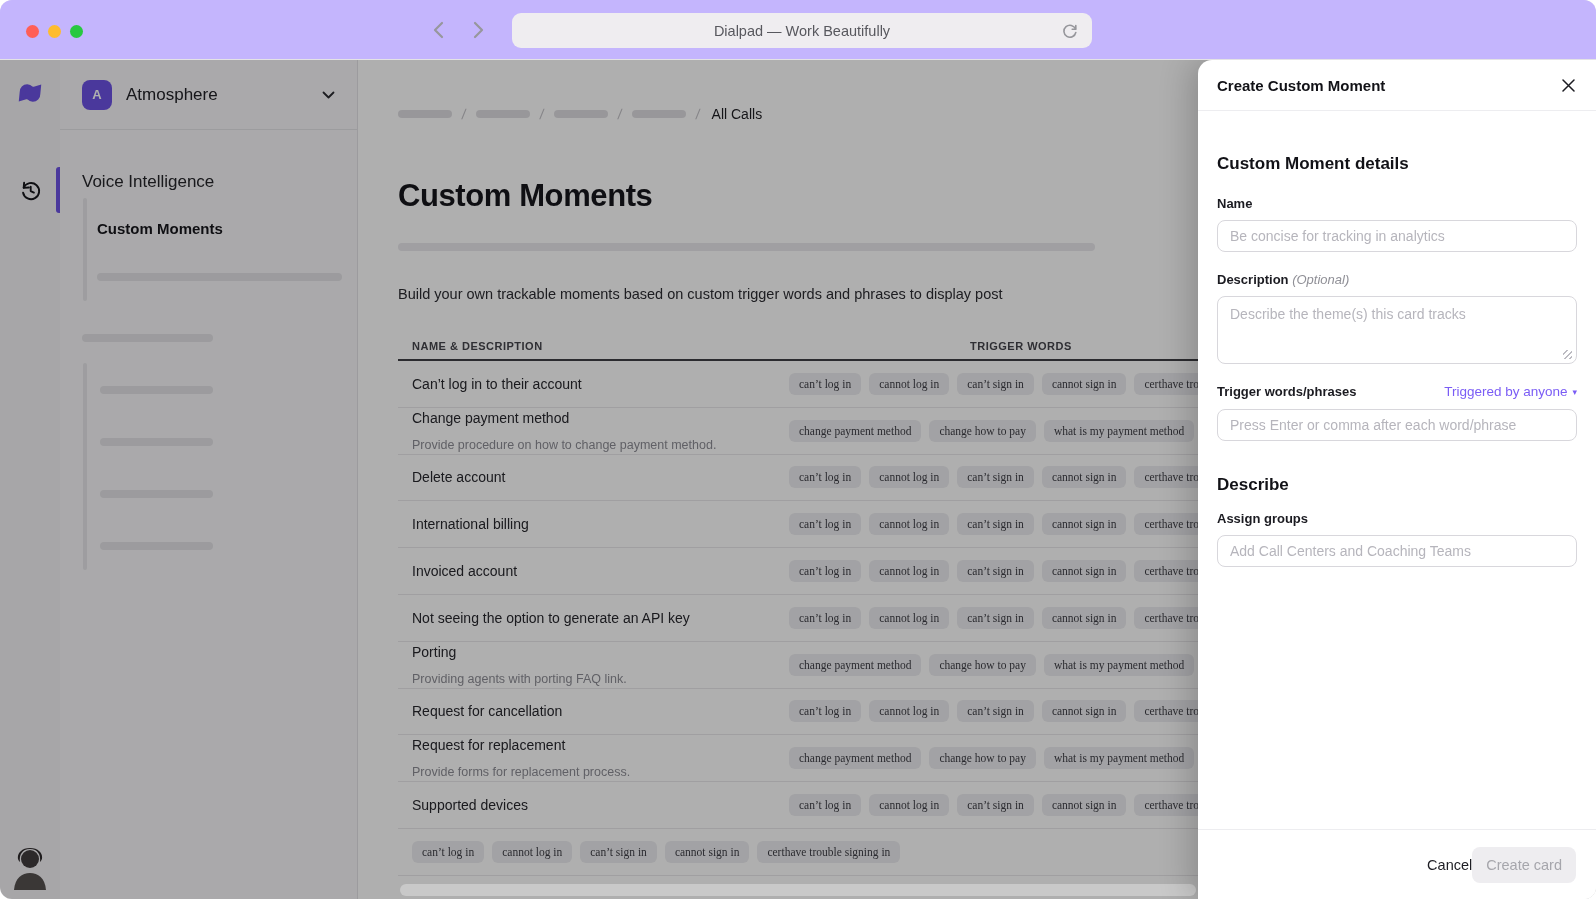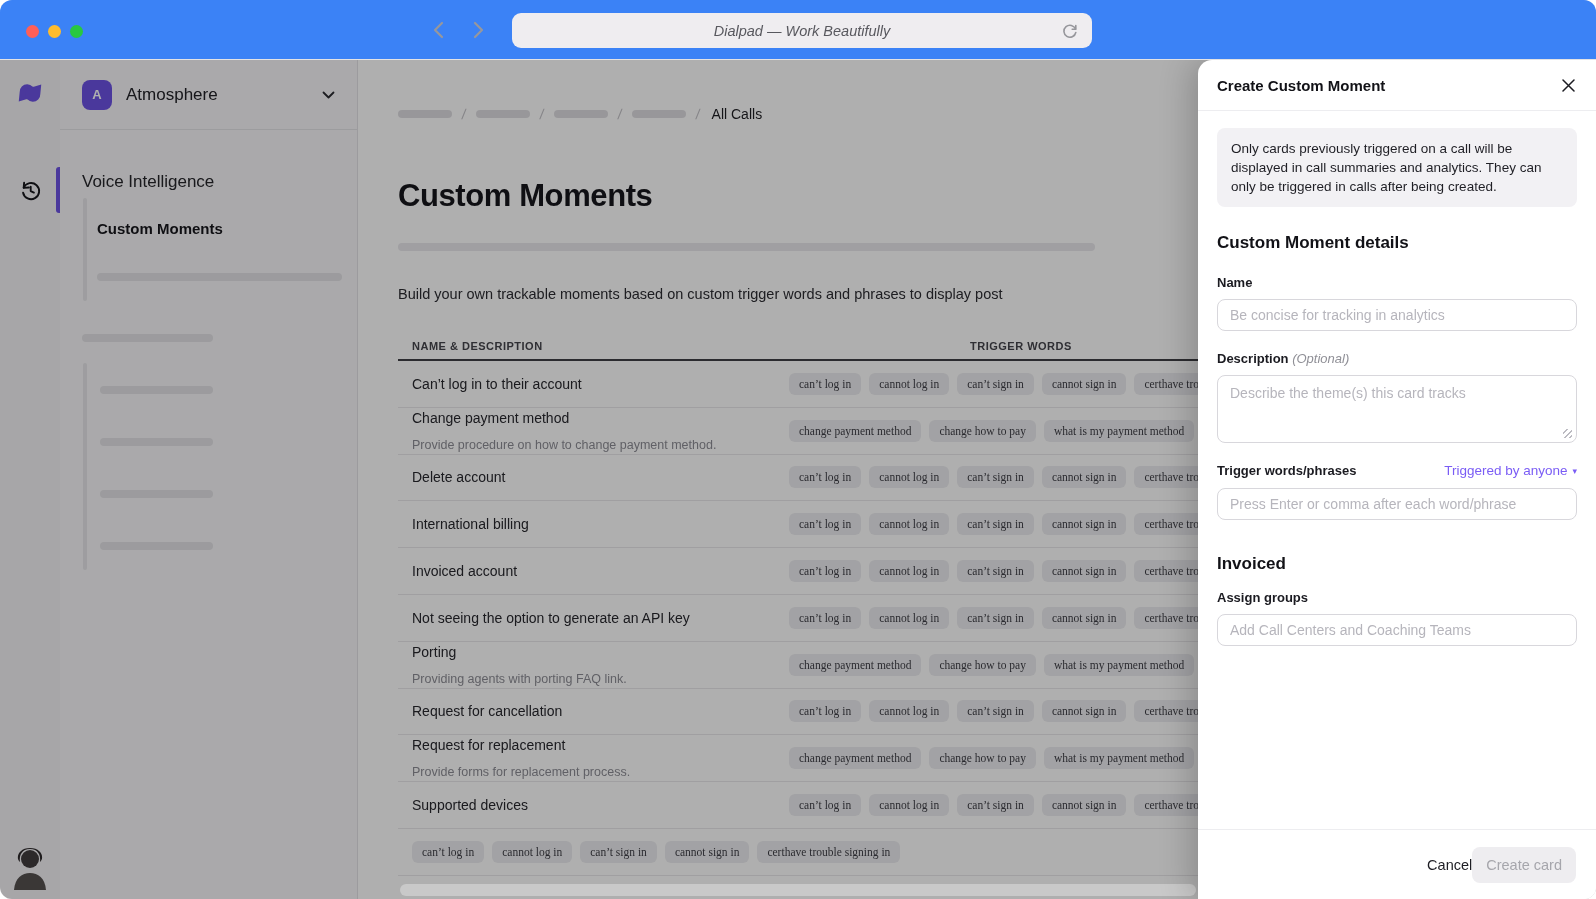--- a/index.html
+++ b/index.html
@@ -2,22 +2,22 @@
 <html><head>
 <meta charset="utf-8">
 <style>
   * { box-sizing: border-box; margin: 0; padding: 0; }
   html,body { width:1596px; height:899px; background:#ffffff; overflow:hidden;
               font-family:"Liberation Sans","DejaVu Sans",sans-serif; }
   .window { position:relative; width:1596px; height:899px; border-radius:12px; overflow:hidden;
             background:#fff; box-shadow:0 0 0 1px rgba(0,0,0,0.10) inset; }
 
   
-  .browser-bar { position:absolute; top:0; left:0; right:0; height:60px; background:#3b82f6;
-                 border-bottom:1px solid #e4e3e5; z-index:60;font-style:italic; }
+  .browser-bar { position:absolute; top:0; left:0; right:0; height:60px; background:#c4b5fd;
+                 border-bottom:1px solid #e4e3e5; z-index:60; }
   .traffic { position:absolute; top:25px; left:26px; display:flex; gap:9px; }
   .light { width:13px; height:13px; border-radius:50%; }
   .light.red{background:#ff5f57}.light.yellow{background:#febc2e}.light.green{background:#28c840}
   .nav-arrows { position:absolute; top:18px; left:428px; display:flex; gap:20px; align-items:center; }
   .nav-btn { width:20px; height:24px; display:flex; align-items:center; justify-content:center; color:#97979c; }
   .url-bar { position:absolute; left:512px; top:13px; width:580px; height:35px; background:#efedf0;
              border-radius:9px; display:flex; align-items:center; justify-content:center; }
   .url-text { font-size:14.5px; color:#58585e; }
   .reload { position:absolute; right:12px; top:8px; width:20px; height:20px; color:#96969b; }
 
@@ -374,21 +374,20 @@
     <div class="panel">
       <div class="panel-header">
         <span class="panel-title">Create Custom Moment</span>
         <button class="close-btn">
           <svg width="13" height="13" viewBox="0 0 13 13" fill="none" stroke="#1c1c22" stroke-width="1.5" stroke-linecap="round">
               <path d="M1 1 L12 12 M12 1 L1 12"></path>
             </svg>
         </button>
       </div>
       <div class="panel-body">
-        <div class="notice">Only cards previously triggered on a call will be displayed in call summaries and analytics. They can only be triggered in calls after being created.</div>
         <div class="sect-h">Custom Moment details</div>
 
         <div class="fld-label">Name</div>
         <input class="inp" placeholder="Be concise for tracking in analytics" style="">
 
         <div class="fld-label" style="margin-top:20px">
           <span>Description</span>
           <span class="fld-optional">(Optional)</span>
         </div>
         <div class="txa-wrap">
@@ -398,21 +397,21 @@
 
         <div class="trig-row">
           <span class="fld-label" style="margin-top:0">Trigger words/phrases</span>
           <button class="trig-link">
             <span>Triggered by anyone</span>
             <span class="trig-caret">▾</span>
           </button>
         </div>
         <input class="inp" style="margin-top: 10px;" placeholder="Press Enter or comma after each word/phrase">
 
-        <div class="sect-h" style="margin-top:34px">Invoiced</div>
+        <div class="sect-h" style="margin-top:34px">Describe</div>
         <div class="fld-label" style="margin-top:16px">Assign groups</div>
         <input class="inp" placeholder="Add Call Centers and Coaching Teams" style="">
       </div>
       <div class="panel-footer">
         <button class="btn-cancel">Cancel</button>
         <button class="btn-create">Create card</button>
       </div>
     </div>
 
   </div>

